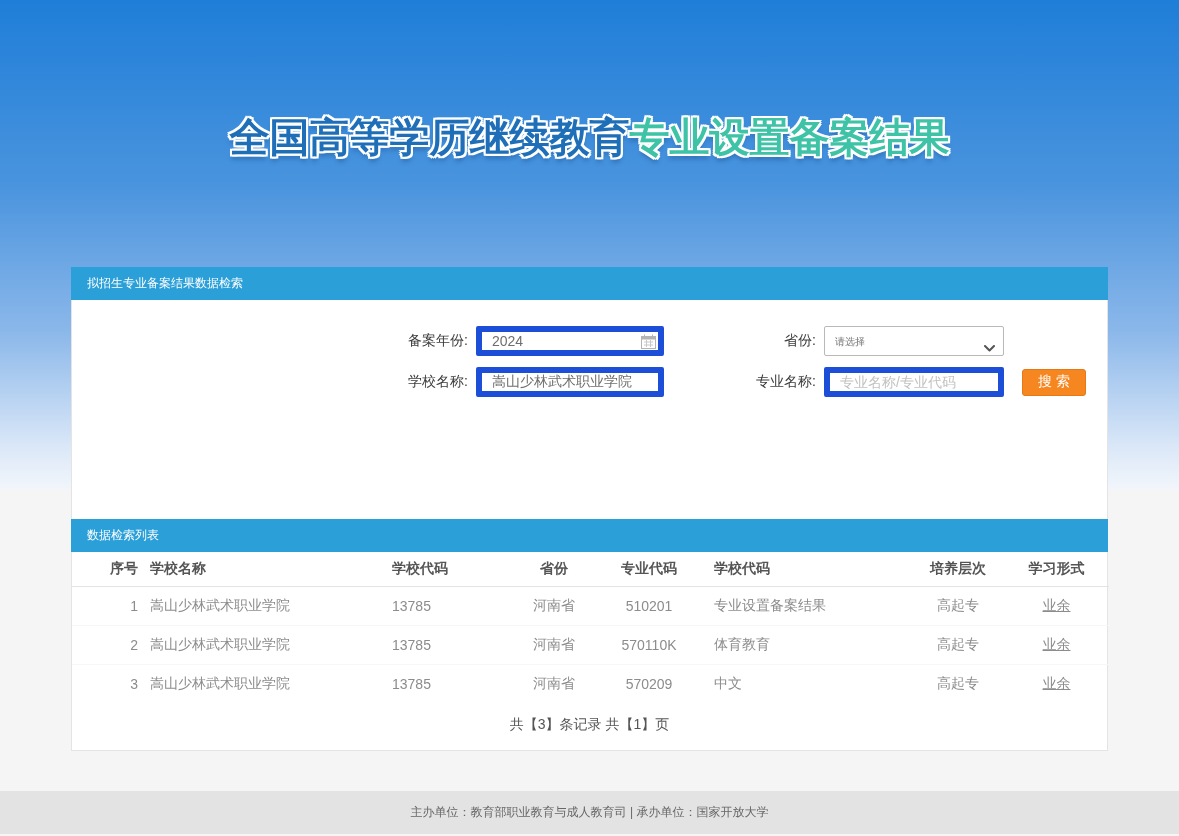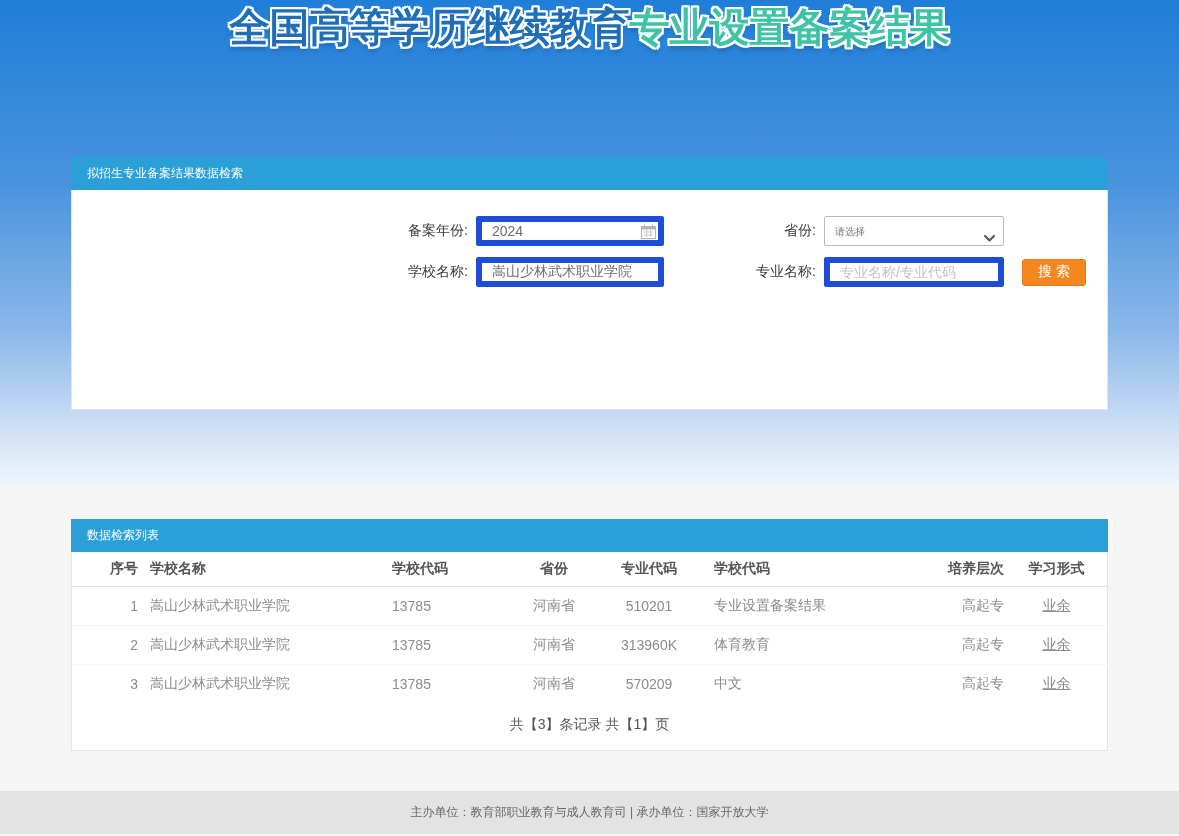--- a/index.html
+++ b/index.html
@@ -8,20 +8,21 @@
     font-family:"Liberation Sans","DejaVu Sans",sans-serif;
     background:#f5f5f5;
     overflow:hidden;
   }
   
   .hero {
     height:490px;
     background:linear-gradient(180deg,#1f7ed8 0%,#4a94de 38%,#8cb8ea 68%,#dde9f8 92%,#f2f6fb 100%);
   }
   .page-title {
+    padding-top:110px;
     text-align:center;
     font-size:40px;
     font-weight:bold;
     letter-spacing:0px;
     white-space:nowrap;
   }
   .title-blue {
     color:#1f6fb8;
     text-shadow:-2px -2px 0 #fff,2px -2px 0 #fff,-2px 2px 0 #fff,2px 2px 0 #fff,
                 -2px 0 0 #fff,2px 0 0 #fff,0 -2px 0 #fff,0 2px 0 #fff,
@@ -93,21 +94,21 @@
     border-bottom:1px solid #e3e3e3;
   }
   .result-table td { height:39px; color:#8c8c8c; border-bottom:1px solid #f7f7f7; }
   .result-table tr:last-child td { border-bottom:none; }
   .col-xh  { width:66px;  text-align:right; }
   .col-xxm { width:238px; text-align:left; padding-left:12px; }
   .col-xxd { width:130px; text-align:left; padding-left:16px; }
   .col-sf  { width:96px;  text-align:center; }
   .col-zyd { width:94px;  text-align:center; }
   .col-zym { width:196px; text-align:left; padding-left:18px; }
-  .col-pyc { width:112px; text-align:right; padding-left:20px; }
+  .col-pyc { width:112px; text-align:center; padding-left:20px; }
   .col-xxs { width:105px; text-align:center; }
   .study-link { color:#8c8c8c; text-decoration:underline; cursor:pointer; }
   .pagination {
     text-align:center; font-size:14px; color:#555;
     padding:13px 0 16px 0;
   }
   
   .footer {
     margin-top:40px; height:43px; line-height:43px;
     background:#e3e3e3; text-align:center;
@@ -200,21 +201,21 @@
           <td class="col-zyd">510201</td>
           <td class="col-zym">专业设置备案结果</td>
           <td class="col-pyc">高起专</td>
           <td class="col-xxs"><a class="study-link">业余</a></td>
         </tr>
         <tr>
           <td class="col-xh">2</td>
           <td class="col-xxm">嵩山少林武术职业学院</td>
           <td class="col-xxd">13785</td>
           <td class="col-sf">河南省</td>
-          <td class="col-zyd">313960K</td>
+          <td class="col-zyd">570110K</td>
           <td class="col-zym">体育教育</td>
           <td class="col-pyc">高起专</td>
           <td class="col-xxs"><a class="study-link">业余</a></td>
         </tr>
         <tr>
           <td class="col-xh">3</td>
           <td class="col-xxm">嵩山少林武术职业学院</td>
           <td class="col-xxd">13785</td>
           <td class="col-sf">河南省</td>
           <td class="col-zyd">570209</td>

